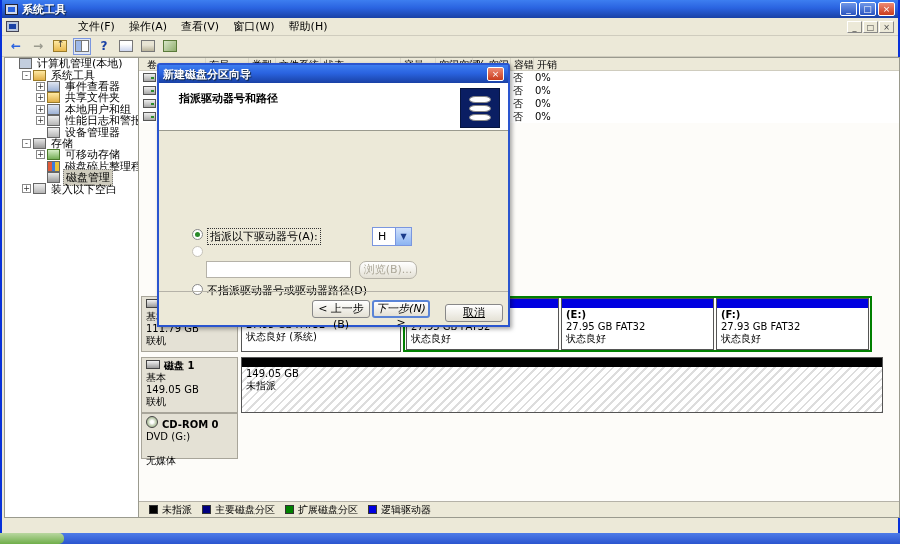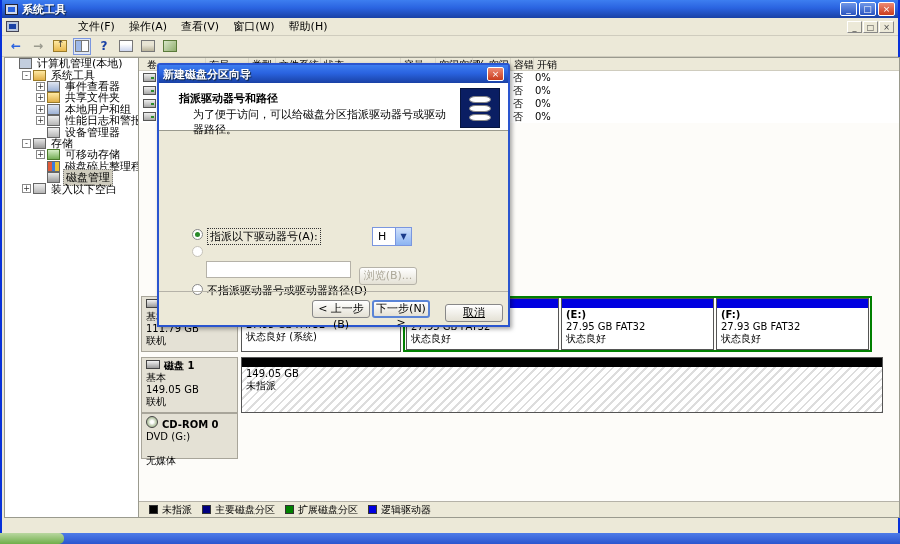--- a/index.html
+++ b/index.html
@@ -393,40 +393,39 @@
     <div class="startbtn"></div>
   </div>
 
   <div class="dialog">
     <div class="dlg-title">
       <span class="dlg-title-text">新建磁盘分区向导</span>
       <span class="dlg-close">×</span>
     </div>
     <div class="dlg-header">
       <div class="dlg-heading">指派驱动器号和路径</div>
-      <div class="dlg-sub">为了便于访问，可以给磁盘分区指派驱动器号或驱动器路径。</div>
       <div class="dlg-icon">
           <span></span>
           <span></span>
           <span></span>
         </div>
     </div>
     <div class="dlg-body">
       <span class="radio sel" style="left:33px; top:98px;"></span>
       <span class="rlabel focusbox" style="left:48px; top:97px;">指派以下驱动器号(A):</span>
       <span class="combo">
         <span class="val">H</span>
         <span class="drop">▼</span>
       </span>
       <span class="radio" style="left:33px; top:115px; border-color:#c5c2b8;"></span>
       <input class="txt-input" disabled="" value="" style="">
-      <span class="btn disabled" style="left:200px; top:136px;">浏览(B)...</span>
+      <span class="btn disabled" style="left:200px; top:130px;border-radius:7px;">浏览(B)...</span>
       <span class="radio" style="left:33px; top:153px;"></span>
       <span class="rlabel" style="left:48px; top:152px;">不指派驱动器号或驱动器路径(D)</span>
     </div>
     <div class="dlg-btnrow">
       <span class="btn" style="left:153px; top:8px;">&lt; 上一步(B)</span>
-      <span class="btn default" style="left:213px; top:8px;">下一步(N) &gt;</span>
+      <span class="btn default" style="left:213px; top:8px;font-style:italic;">下一步(N) &gt;</span>
       <span class="btn" style="left:286px; top:12px;text-decoration:underline;">取消</span>
     </div>
   </div>
 
 </div>
 
 </body></html>

